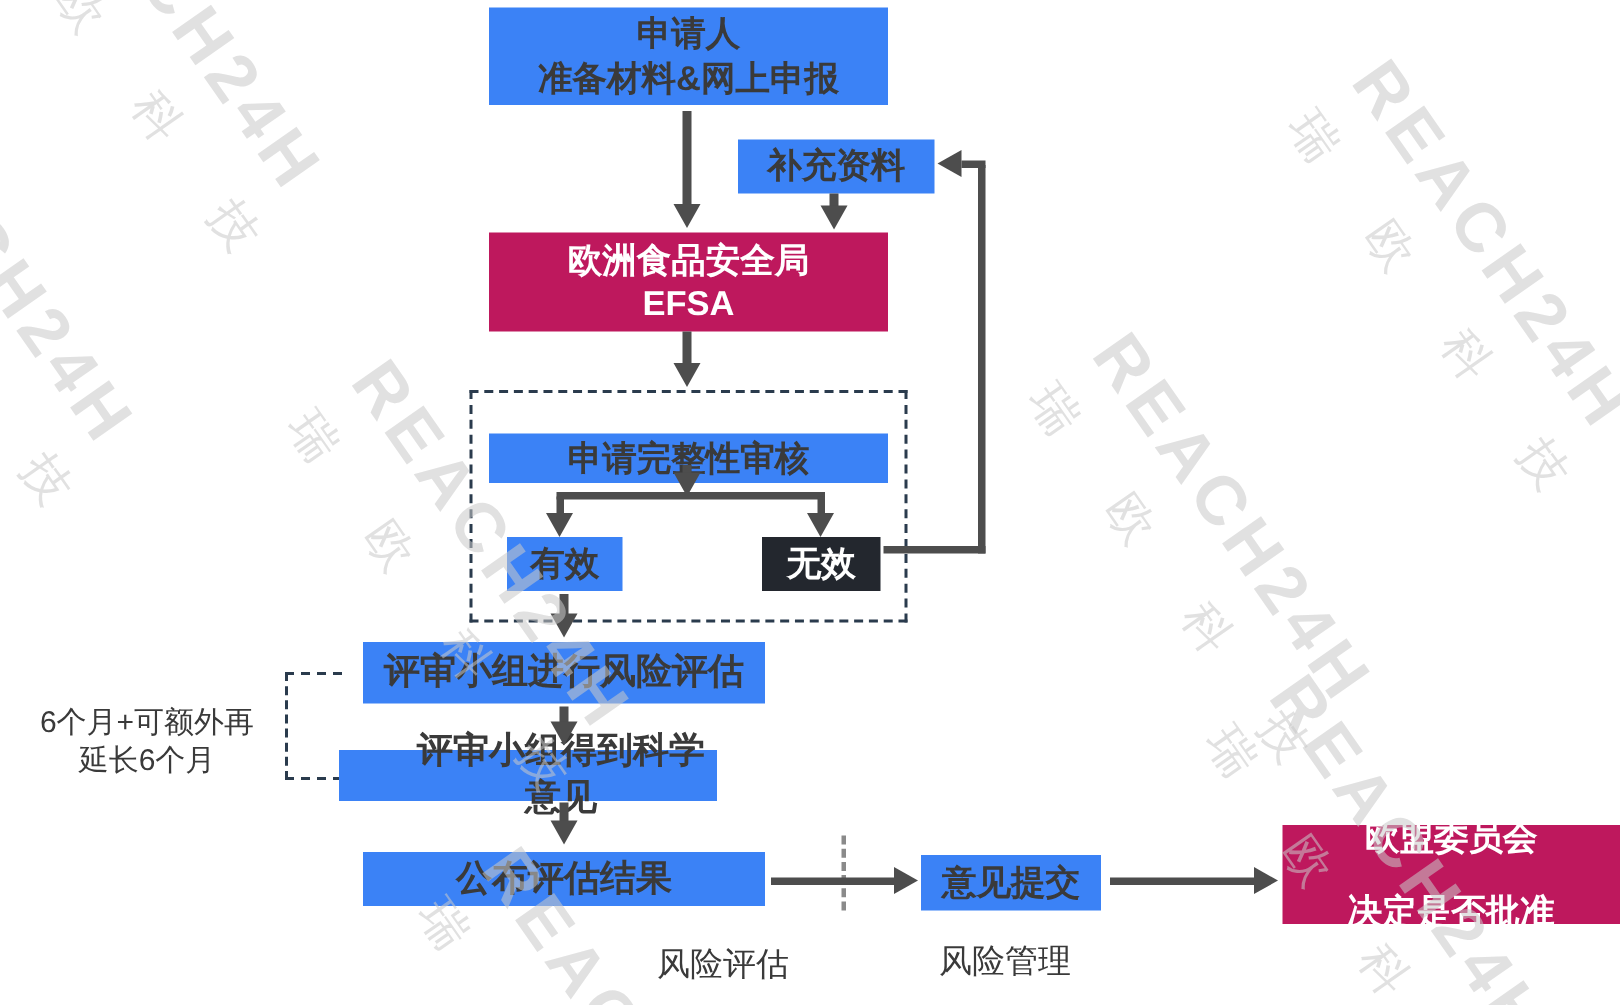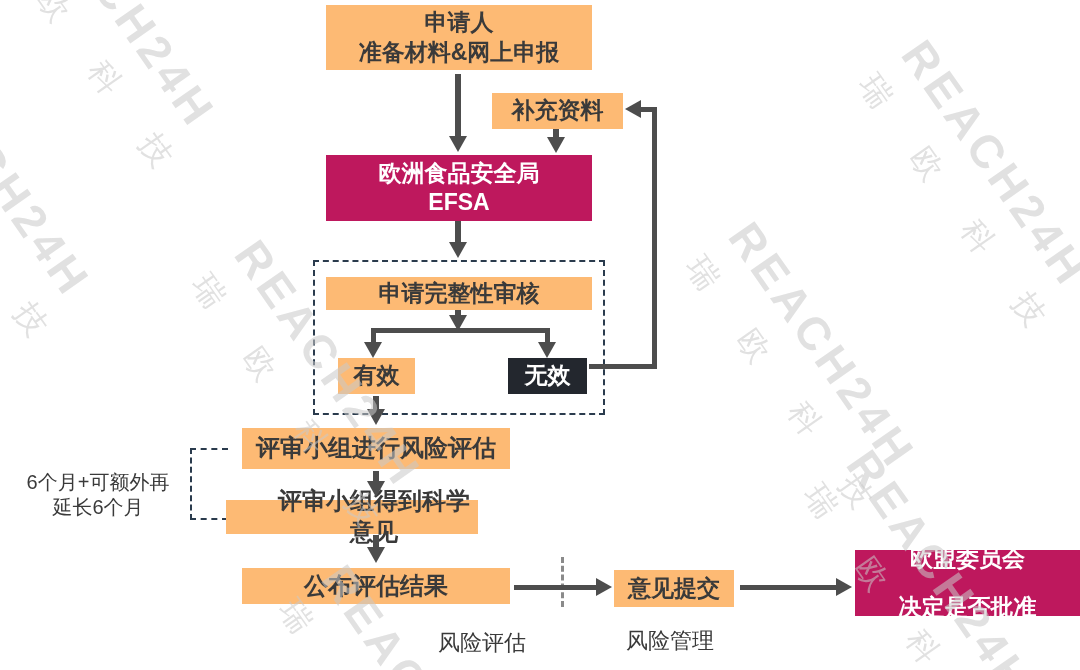--- a/index.html
+++ b/index.html
@@ -7,21 +7,21 @@
   #canvas {
     position:relative; width:1080px; height:670px; background:#ffffff;
     overflow:hidden; margin:0 auto;
   }
   .node {
     position:absolute; display:flex; flex-direction:column;
     align-items:center; justify-content:center;
     text-align:center; font-weight:bold; color:#3a3a3a;
     z-index:2; line-height:1.28; box-sizing:border-box;
   }
-  .green { background:#fdba74; }
+  .green { background:#3b82f6; }
   .blue  { background:#be185d; color:#ffffff; }
   .darkbox { background:#23272E; color:#ffffff; }
   .t23 { font-size:23px; }
   .t24 { font-size:24px; }
 
   .dashed-region {
     position:absolute; border:2px dashed #2A3B4D; z-index:1; box-sizing:border-box;
   }
   .bracket {
     position:absolute; border:2px dashed #2A3B4D; border-right:none;
@@ -98,21 +98,21 @@
 
   <div class="node green t23" style="left:492px; top:93px; width:131px; height:36px;">
     <span>补充资料</span>
   </div>
 
   <div class="node blue t23" style="left:326px; top:155px; width:266px; height:66px;">
     <span>欧洲食品安全局</span>
     <span>EFSA</span>
   </div>
 
-  <div class="node green t23" style="left:326px; top:277px; width:266px; height:33px;text-align:right;">
+  <div class="node green t23" style="left:326px; top:289px; width:266px; height:33px;text-align:right;">
     <span>申请完整性审核</span>
   </div>
 
   <div class="node green t23" style="left:338px; top:358px; width:77px; height:36px;">
     <span>有效</span>
   </div>
 
   <div class="node darkbox t23" style="left:508px; top:358px; width:79px; height:36px;">
     <span>无效</span>
   </div>

